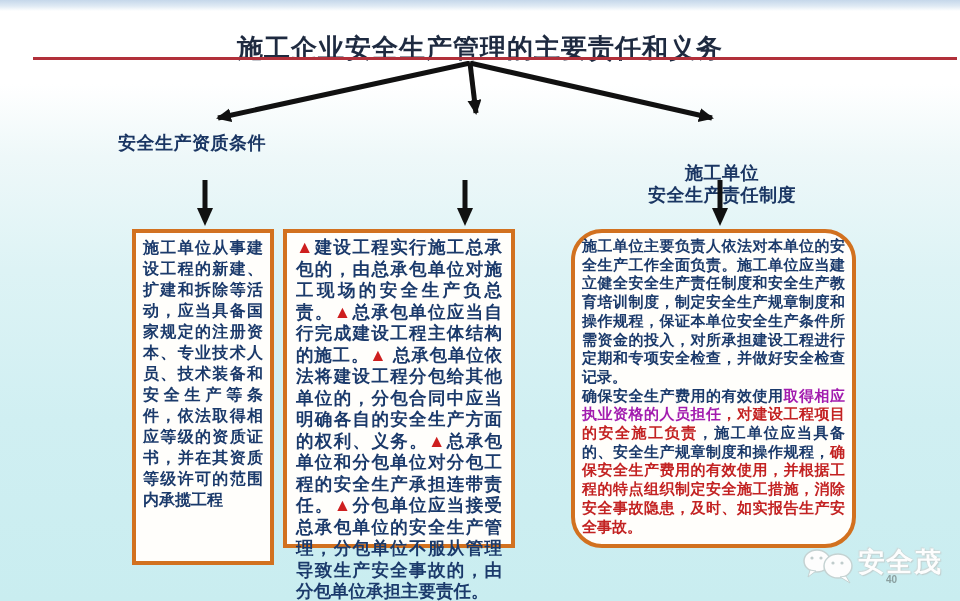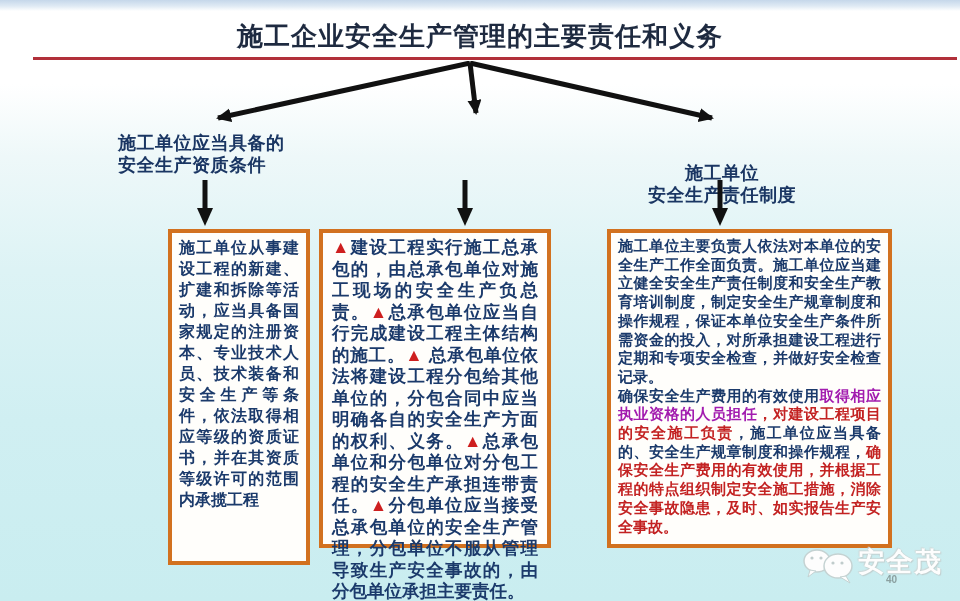--- a/index.html
+++ b/index.html
@@ -6,47 +6,47 @@
   .slide{
     position:relative; width:960px; height:601px; overflow:hidden;
     font-family:"Liberation Sans", sans-serif;
     background:linear-gradient(180deg,#ffffff 0%,#ffffff 14%,#eef8f9 26%,#ddf3f5 45%,#d0eff2 70%,#c9edf0 100%);
   }
   .top-strip{
     position:absolute; left:0; top:0; width:960px; height:11px;
     background:linear-gradient(180deg,#c5d7ea 0%,#dfeaf4 55%,#ffffff 100%);
   }
   .title{
-    position:absolute; left:0; right:0; top:19px; text-align:center;
+    position:absolute; left:0; right:0; top:31px; text-align:center;
     font-size:26px; font-weight:bold; color:#1e2a40; letter-spacing:1px;
   }
   .red-rule{
     position:absolute; left:33px; top:57px; width:924px; height:3px;
     background:#b1303a;
   }
   .fan-arrows{ position:absolute; left:170px; top:61px; }
   .down-arrow{ position:absolute; }
   .branch-heading{
     position:absolute; top:132px; font-size:18px; font-weight:bold;
     color:#1a3663; line-height:22px; letter-spacing:0.5px;
   }
   .bh-1{ left:118px; width:195px; text-align:left; }
   .bh-2{ left:346px; width:262px; text-align:center; }
   .bh-3{ left:638px; width:168px; text-align:center;margin-top:30px; }
   .content-box{
     position:absolute; top:229px; box-sizing:border-box;
     border:4px solid #d2711f; background:#fffefb; color:#1b3a6b;
-    font-weight:bold; text-align:justify;margin-left:36px;
+    font-weight:bold; text-align:justify;
   }
   .box-left{ left:132px; width:142px; height:336px; padding:4px 7px;
     font-size:16px; line-height:21px; }
   .box-middle{ left:283px; width:232px; height:319px; padding:4px 9px;
     font-size:17.5px; line-height:21.5px; }
   .box-right{ left:571px; width:285px; height:319px; padding:4px 7px;
-    font-size:15px; line-height:18.7px; }
+    font-size:15px; line-height:18.7px;border-radius:31px; }
   .seg-navy{ color:#1b3a6b; }
   .seg-red{ color:#c32222; }
   .seg-blue{ color:#a21caf; }
   .seg-tri{ color:#ce1f1f; }
   .watermark{
     position:absolute; left:802px; top:540px; width:152px; height:55px;text-decoration:underline;
   }
   .wm-icon{ position:absolute; left:0; top:4px; }
   .wm-text{
     position:absolute; left:56px; top:4px; font-size:27px; font-weight:bold;
@@ -74,21 +74,20 @@
       <marker id="ah" markerUnits="userSpaceOnUse" markerWidth="18" markerHeight="18" refX="13" refY="7" orient="auto">
         <path d="M0,0 L15,7 L0,14 z" fill="#111"></path>
       </marker>
     </defs>
     <line x1="300" y1="2" x2="48" y2="57" stroke="#111" stroke-width="5" marker-end="url(#ah)"></line>
     <line x1="300" y1="2" x2="306" y2="52" stroke="#111" stroke-width="5" marker-end="url(#ah)"></line>
     <line x1="300" y1="2" x2="542" y2="57" stroke="#111" stroke-width="5" marker-end="url(#ah)"></line>
   </svg>
 
   <div class="branch-heading bh-1">
-    <div>施工单位应当具备的</div>
     <div>安全生产资质条件</div>
   </div>
   <div class="branch-heading bh-3">
     <div>施工单位</div>
     <div>安全生产责任制度</div>
   </div>
 
   <svg class="down-arrow" style="left:196px; top:178px;" width="18" height="50" viewBox="0 0 18 50">
     <line x1="9" y1="2" x2="9" y2="32" stroke="#111" stroke-width="5"></line>
     <polygon points="1,30 17,30 9,48" fill="#111"></polygon>

